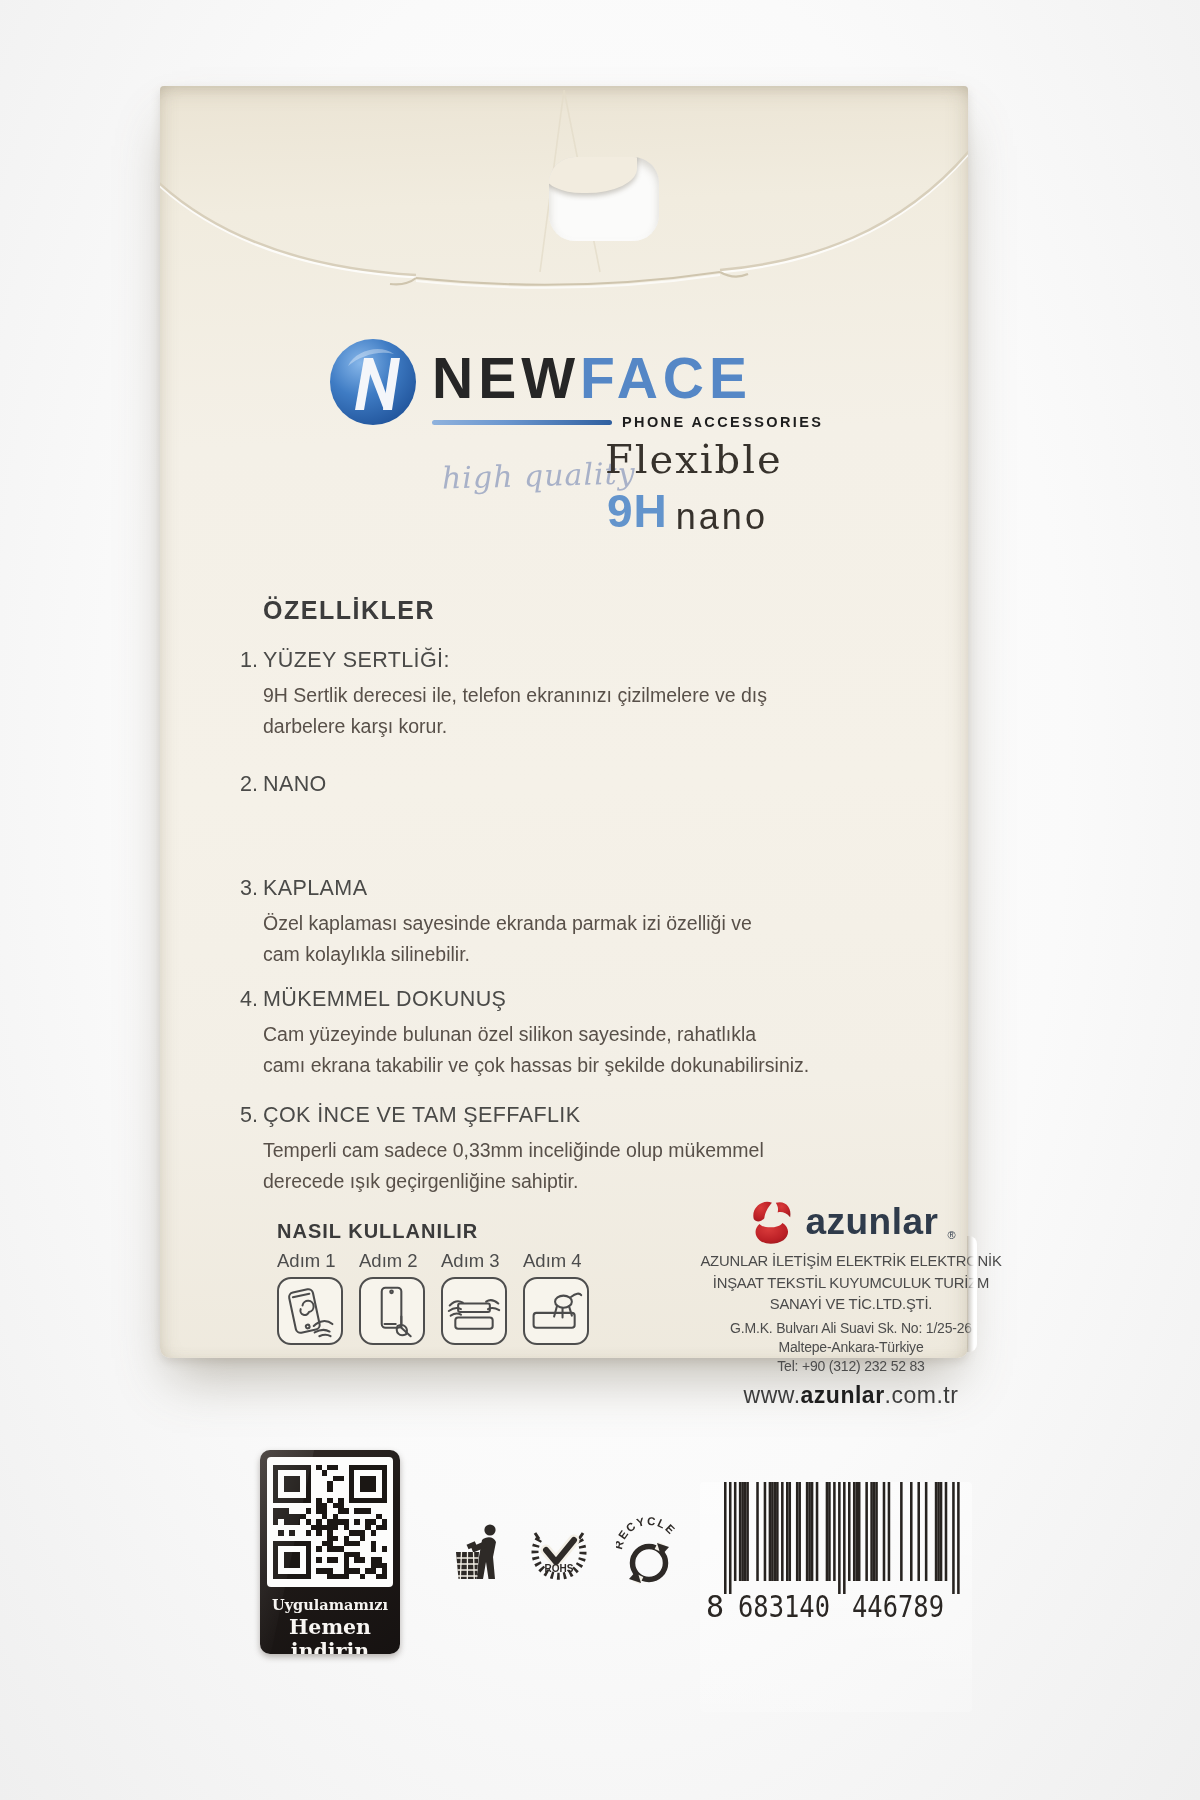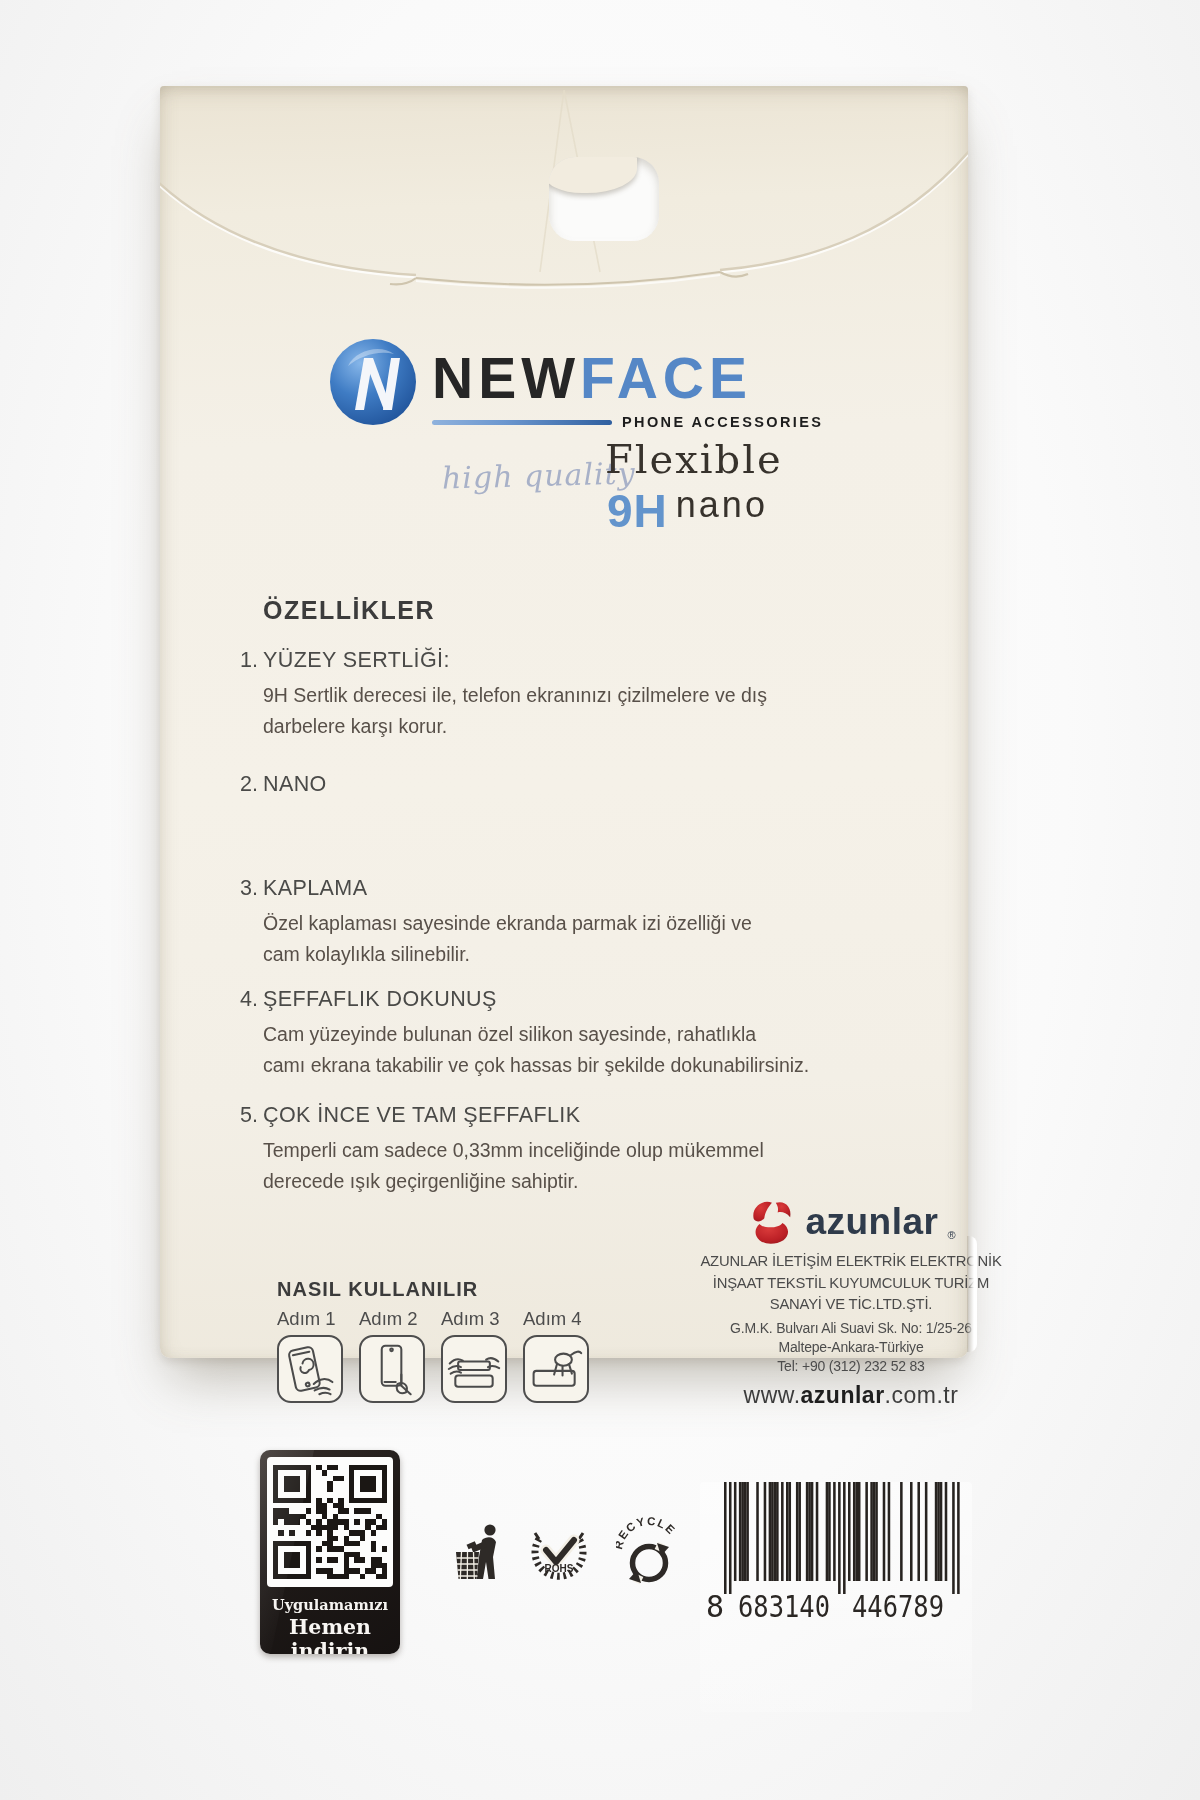--- a/index.html
+++ b/index.html
@@ -36,34 +36,34 @@
   .logo-word .n2{color:#5587c6;}
   .logo-sub-row{display:flex;align-items:center;margin-top:7px;}
   .logo-line{flex:0 0 180px;height:5px;border-radius:3px;margin-right:10px;
     background:linear-gradient(90deg,#8fb2dd,#6c97cf 40%,#2f5f9f);}
   .logo-sub{font-size:14.5px;font-weight:700;letter-spacing:2.4px;color:#1d1d1d;white-space:nowrap;}
   
   .hq{position:absolute;left:282px;top:372px;font-family:"DejaVu Serif",serif;font-style:italic;
     font-size:30px;color:#a8b1c8;letter-spacing:1px;transform:rotate(-1.5deg);}
   .flexible{position:absolute;left:445px;top:350px;font-family:"DejaVu Serif",serif;
     font-size:40px;color:#37322c;letter-spacing:2px;}
-  .nine-row{position:absolute;left:447px;top:398px;display:flex;align-items:flex-start;}
+  .nine-row{position:absolute;left:447px;top:398px;display:flex;align-items:flex-end;}
   .nine{font-size:46px;font-weight:700;color:#6394cc;letter-spacing:1px;}
   .nano{font-size:36px;color:#37322c;letter-spacing:3px;margin-left:8px;}
   
   .features-heading{position:absolute;left:103px;top:510px;margin:0;font-size:25px;font-weight:700;
     letter-spacing:1.5px;color:#3c3c3c;}
   .feat{position:absolute;left:80px;width:586px;}
   .feat .tline{font-size:21.5px;color:#4a4a48;}
   .feat .no{display:inline-block;width:23px;}
   .feat .tt{letter-spacing:.4px;}
   .feat .b{margin:7px 0 0 23px;font-size:19.5px;line-height:31px;color:#585049;white-space:pre-line;}
   .f1{top:562px;} .f2{top:686px;} .f3{top:790px;} .f4{top:901px;} .f5{top:1017px;}
   
-  .usage{position:absolute;left:117px;top:1192px;}
+  .usage{position:absolute;left:117px;top:1134px;}
   .usage h3{margin:0;font-size:20px;font-weight:700;letter-spacing:1px;color:#3b3b3b;}
   .steps{display:flex;gap:16px;margin-top:7px;}
   .step{width:66px;}
   .step .lab{font-size:18.5px;color:#4c4c4c;margin-bottom:5px;white-space:nowrap;}
   .step .box{width:66px;height:68px;border:2.5px solid #4e4e4e;border-radius:14px;background:#f7f4ec;
     box-sizing:border-box;display:flex;align-items:center;justify-content:center;}
   .step .box svg{width:56px;height:56px;}
   
   .company{position:absolute;left:500px;top:1112px;width:382px;text-align:center;}
   .c-logo{display:flex;justify-content:center;align-items:center;gap:9px;}
@@ -157,21 +157,21 @@
     </div>
     <div class="feat f2">
       <div class="tline"><span class="no">2.</span><span class="tt">NANO</span></div>
     </div>
     <div class="feat f3">
       <div class="tline"><span class="no">3.</span><span class="tt">KAPLAMA</span></div>
       <div class="b">Özel kaplaması sayesinde ekranda parmak izi özelliği ve
 cam kolaylıkla silinebilir.</div>
     </div>
     <div class="feat f4">
-      <div class="tline"><span class="no">4.</span><span class="tt">ŞEFFAFLIK DOKUNUŞ</span></div>
+      <div class="tline"><span class="no">4.</span><span class="tt">MÜKEMMEL DOKUNUŞ</span></div>
       <div class="b">Cam yüzeyinde bulunan özel silikon sayesinde,  rahatlıkla
 camı ekrana takabilir ve çok hassas bir şekilde dokunabilirsiniz.</div>
     </div>
     <div class="feat f5">
       <div class="tline"><span class="no">5.</span><span class="tt">ÇOK İNCE VE TAM ŞEFFAFLIK</span></div>
       <div class="b">Temperli cam sadece 0,33mm inceliğinde olup mükemmel
 derecede ışık geçirgenliğine sahiptir.</div>
     </div>
 
     <div class="usage">

